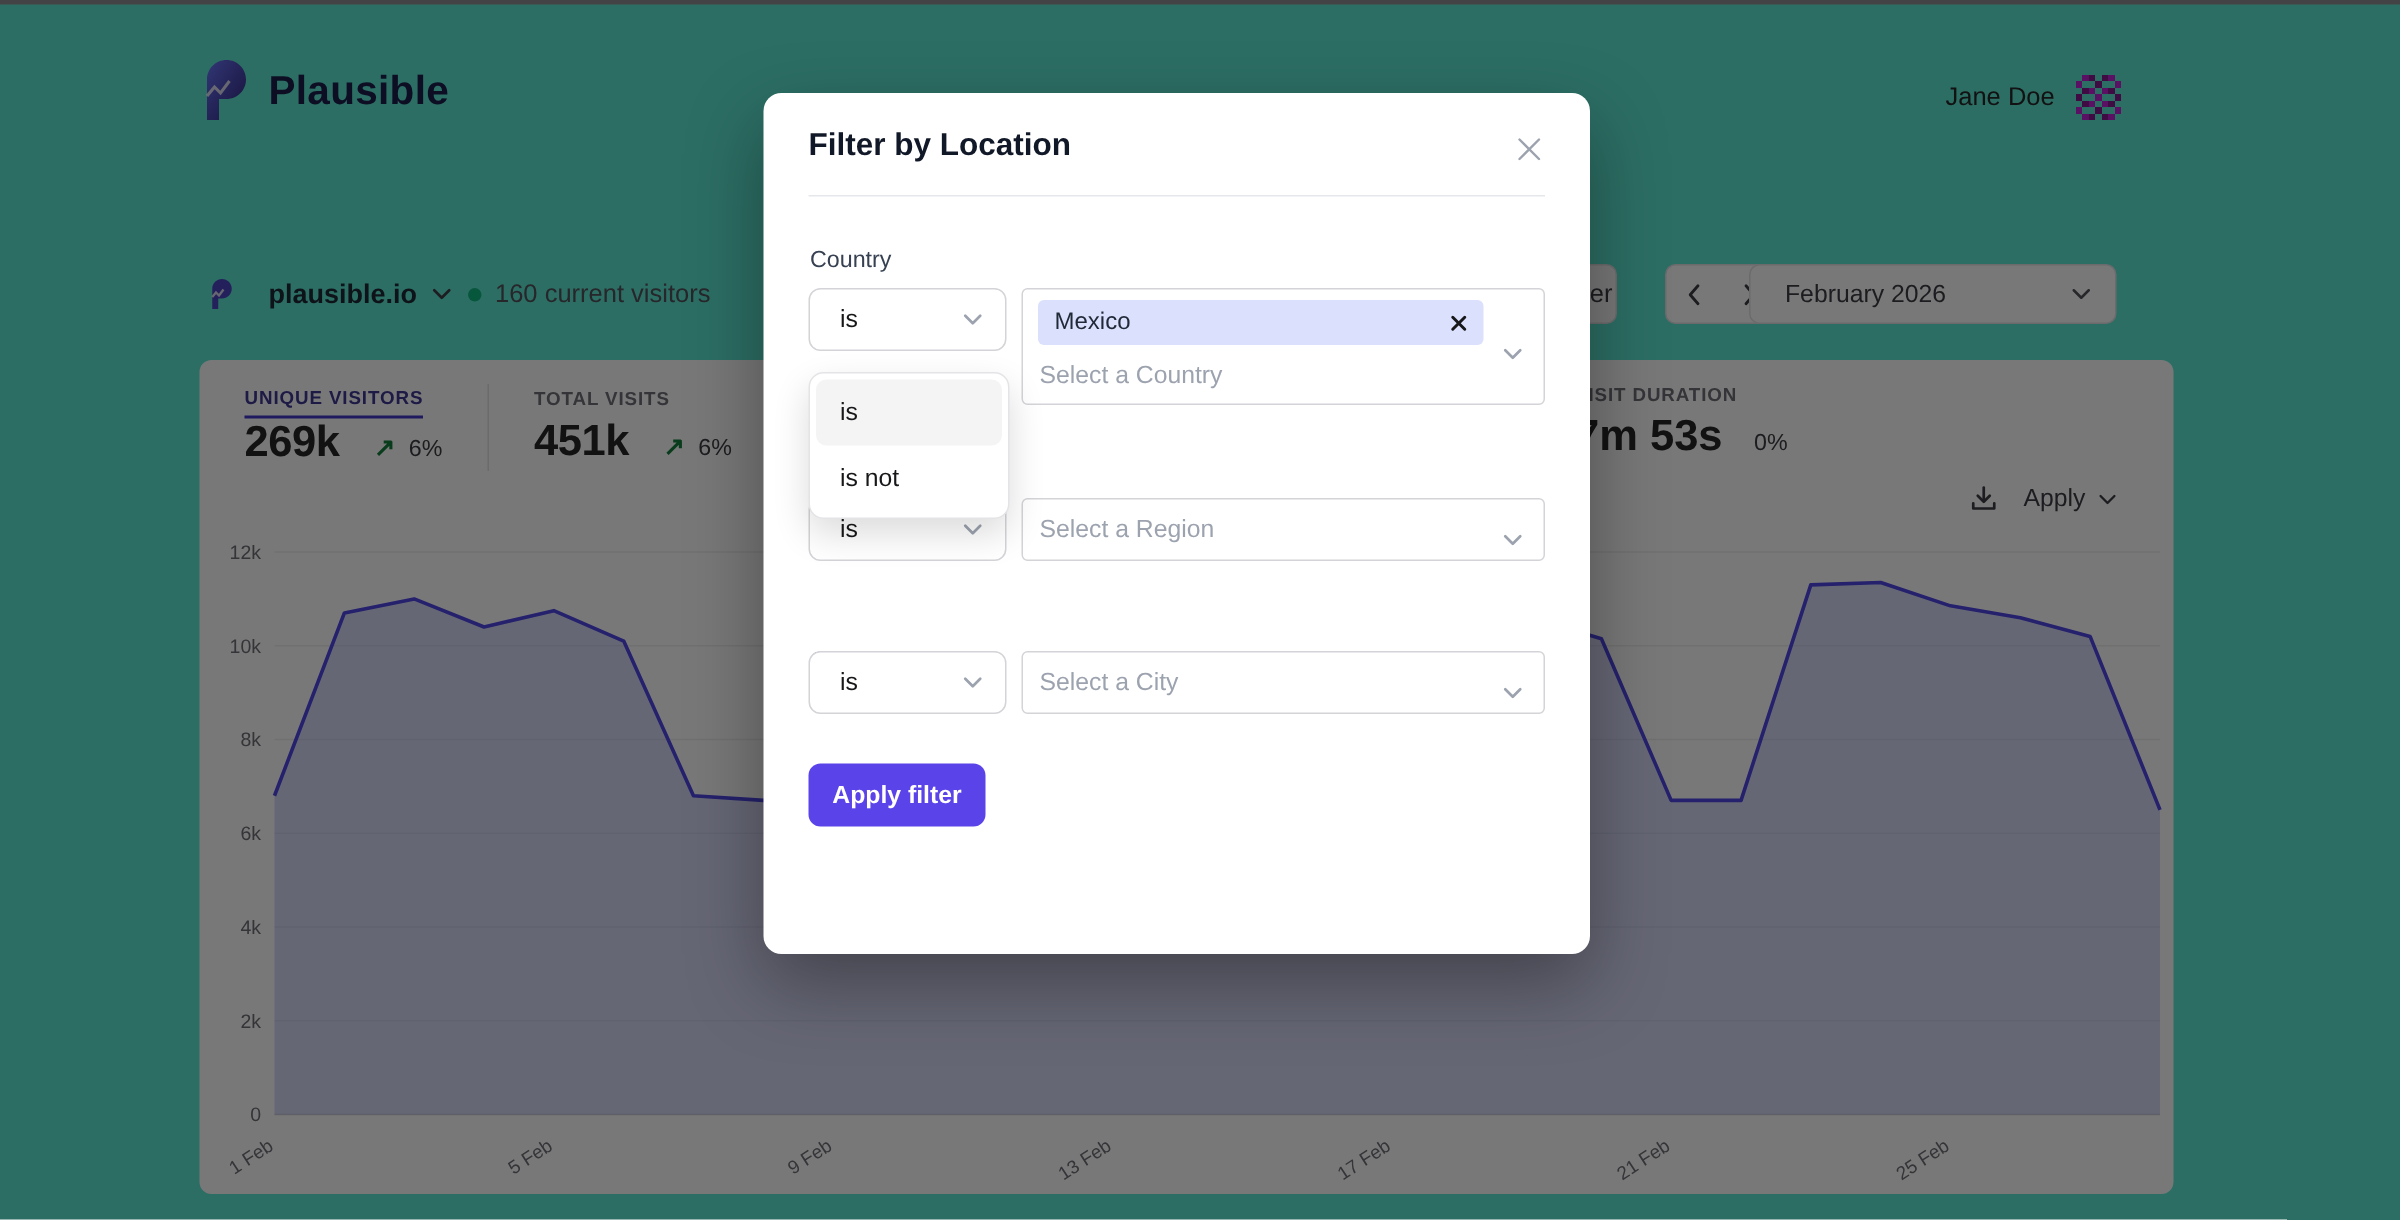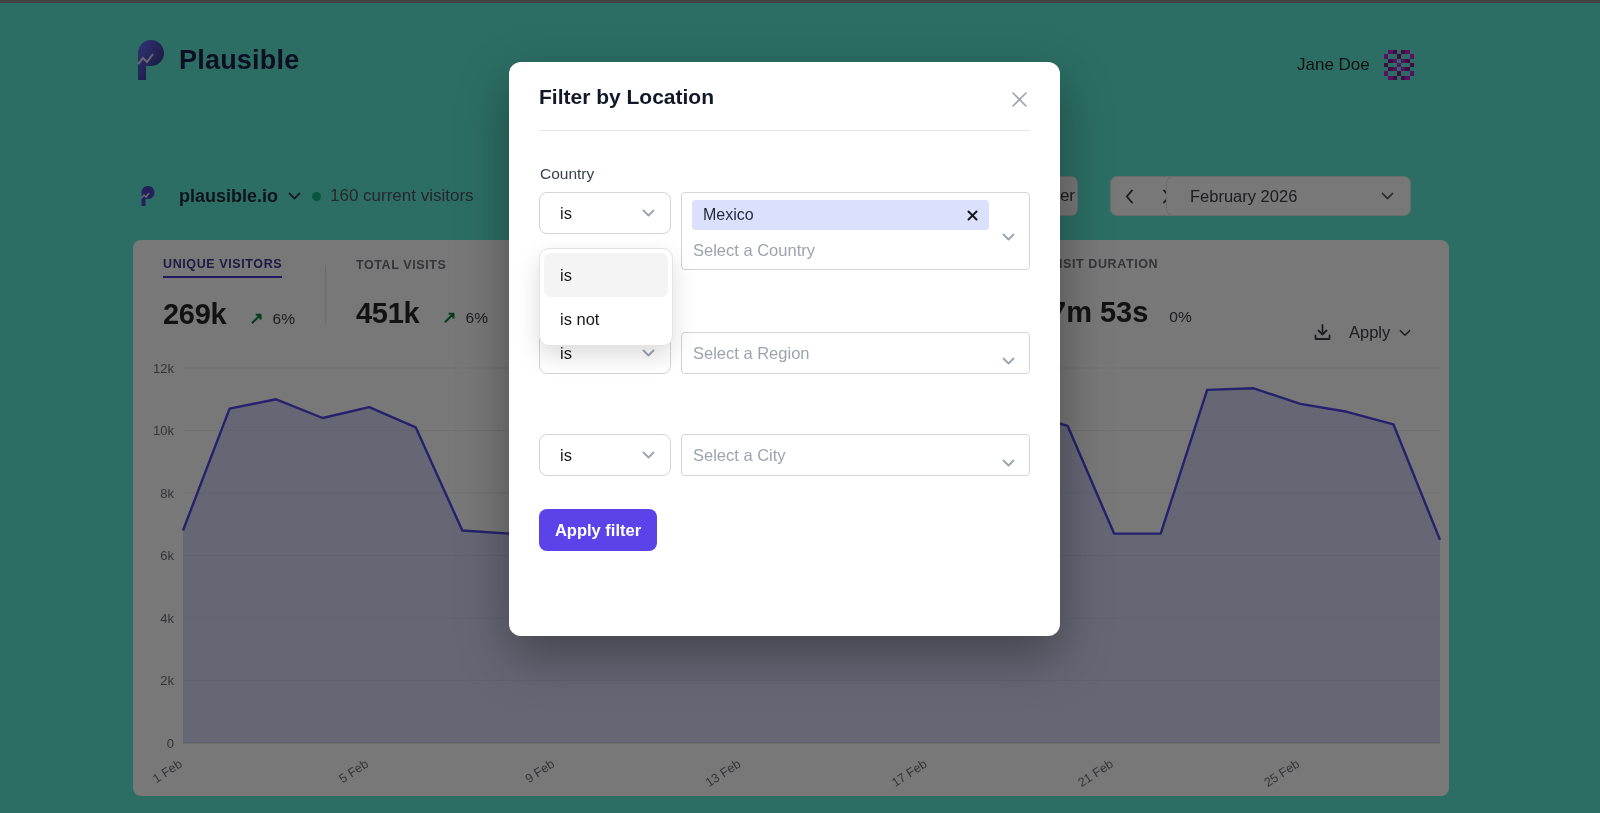--- a/index.html
+++ b/index.html
@@ -34,21 +34,21 @@
   .pill-date span{font-size:16.5px;color:#3f3f46;}
 
   .panel{position:absolute;left:133px;top:240px;width:1316px;height:556px;background:#ffffff;
          border-radius:8px;}
 
   .stats{position:absolute;left:163px;top:254px;display:flex;align-items:center;}
   .stat{margin-right:30px;}
   .stat-label{font-size:12.5px;font-weight:bold;letter-spacing:.6px;color:#71717a;
               padding-bottom:5px;display:inline-block;}
   .stat.active .stat-label{color:#3f3894;border-bottom:2px solid #4338ca;}
-  .stat-valrow{display:flex;align-items:baseline;margin-top:20px;gap:9px;}
+  .stat-valrow{display:flex;align-items:baseline;margin-top:0;gap:9px;}
   .stat-value{font-size:29px;font-weight:bold;color:#27272a;letter-spacing:-.3px;}
   .stat-arrow{font-size:17px;font-weight:bold;color:#15803d;margin-left:14px;}
   .stat-change{font-size:15.5px;color:#3f3f46;}
   .stat-div{width:1px;height:58px;background:#e4e4e7;margin:2px 30px 0 0;}
   .stat-duration{position:absolute;left:1050px;top:254px;}
   .stat-duration .stat-value{letter-spacing:0;}
 
   .interval{position:absolute;left:1312px;top:322px;display:flex;align-items:center;gap:16px;}
   .interval-label{font-size:16.5px;color:#3f3f46;display:flex;align-items:center;gap:9px;}
 

